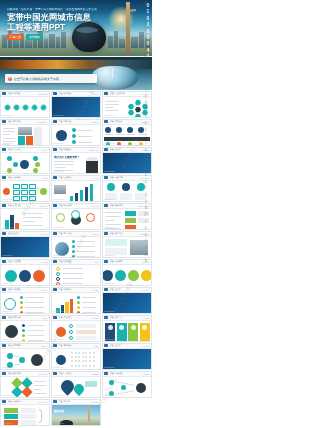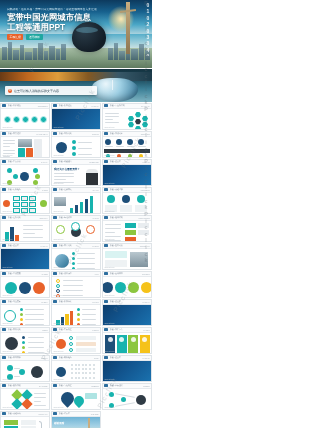--- a/index.html
+++ b/index.html
@@ -6,21 +6,21 @@
   html,body{ background:#ffffff; }
   body{
     width:152px; height:428px; overflow:hidden;
     font-family:"Liberation Sans","DejaVu Sans",sans-serif;
     position:relative;
   }
   #page{ position:relative; width:152px; height:428px; background:#fff; overflow:hidden; }
 
   
   .hero{
-    position:relative; width:152px; height:68px; overflow:hidden;
+    position:relative; width:152px; height:56px; overflow:hidden;
     background:
       linear-gradient(180deg,#0f3f63 0%, #1a6a96 26%, #3fa3c4 46%, #8fc8d8 60%, #cfe3e2 72%, #b9c9b8 84%, #9fb49b 100%);
   }
   .hero-sky{
     position:absolute; left:0; top:0; width:152px; height:34px;
     background:linear-gradient(180deg,#0d3a5e 0%, #17618e 35%, #4aa6c6 72%, #a9d2de 100%);
   }
   .hero-sun{
     position:absolute; right:18px; top:6px; width:26px; height:26px; border-radius:50%;
     background:radial-gradient(circle,#ffe9b0 0%,rgba(255,220,140,.45) 45%,rgba(255,220,140,0) 72%);

